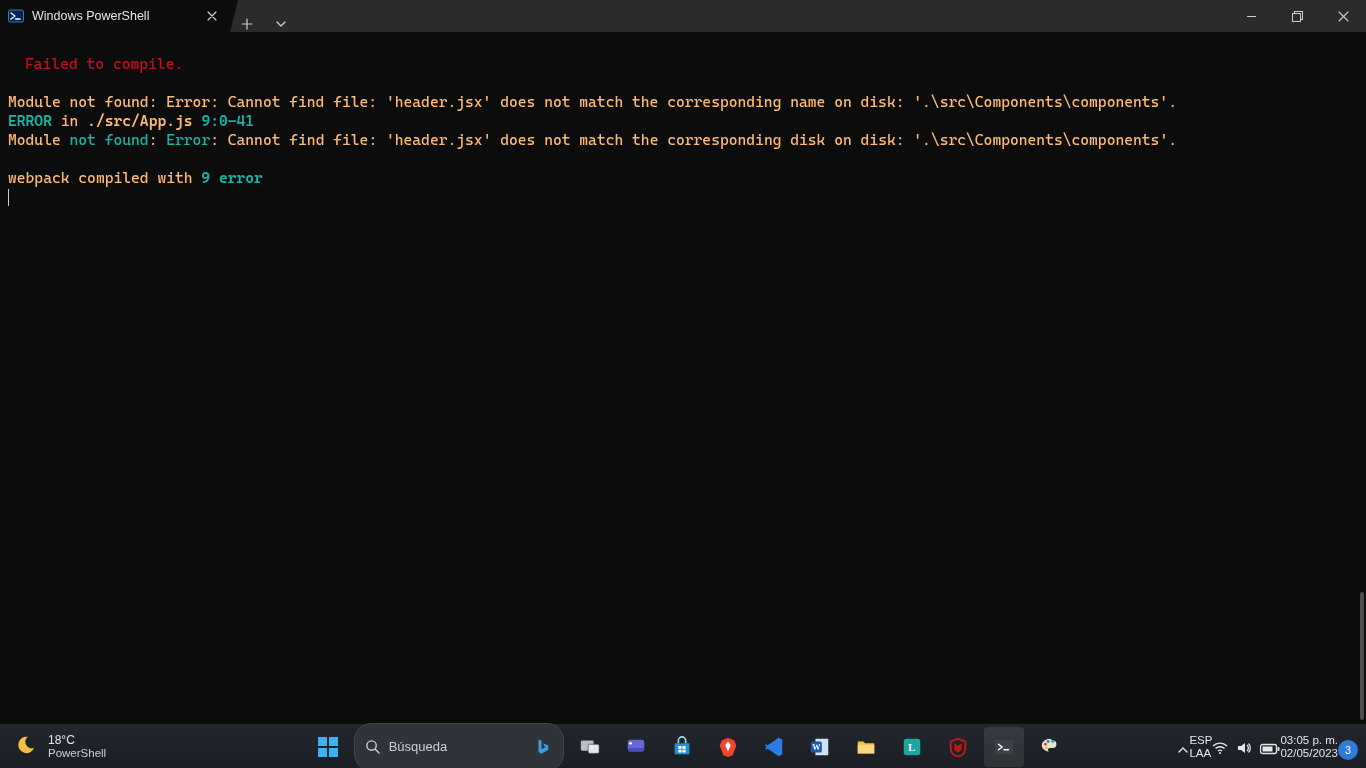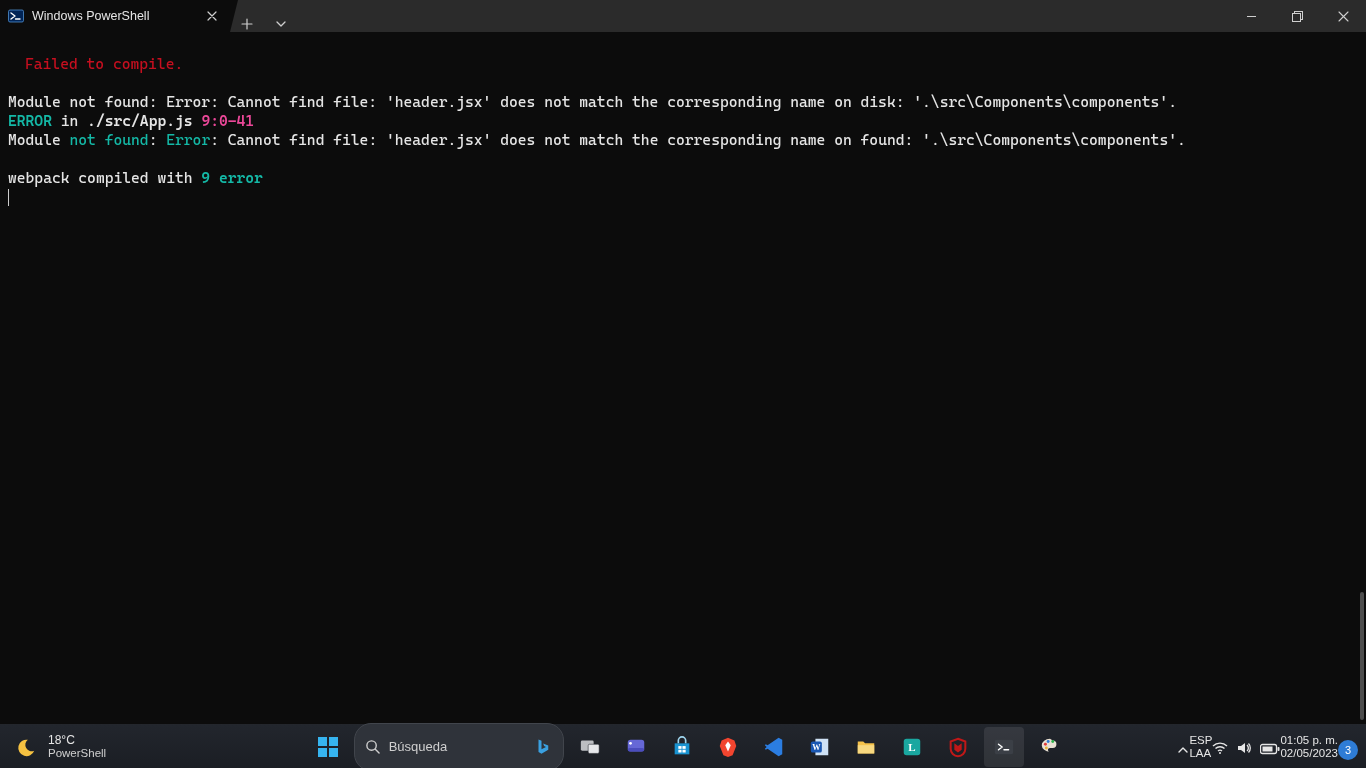--- a/index.html
+++ b/index.html
@@ -24,37 +24,37 @@
   .win-btn { width:46px; height:32px; display:flex; align-items:center; justify-content:center; color:#cfcfcf; cursor:pointer; }
 
   .terminal-body {
     position:absolute; left:0; top:32px; right:0; bottom:0;
     padding: 4px 8px 8px 8px; background:#0c0c0c;
     font-family: "Cascadia Mono","Consolas",monospace; font-size: 15px; line-height: 19px;
     color: #cccccc; white-space: pre;
   }
   .c-red   { color:#c50f1f;margin-left:17px; }
   .c-red-b { color:#14b8a6; }
-  .c-white { color:#e5e5e5; }
+  .c-white { color:#fdba74; }
   .c-bold  { font-weight:600; }
-  .c-green { color:#ec4899; }
+  .c-green { color:#14b8a6; }
   .cursor-caret { display:inline-block; width:1px; height:17px; background:#cccccc; vertical-align:text-bottom; animation: blink 1s step-end infinite; }
   @keyframes blink { 50% { opacity:0; } }
 
   
   .scroll-track { position:absolute; right:2px; top:592px; width:4px; height:128px; background:#4d4d4d; border-radius:2px; }
 
   
   .taskbar {
     position:absolute; left:0; bottom:0; width:1366px; height:44px;
     background: linear-gradient(180deg,#22262d 0%,#1b1e24 100%);
     display:flex; align-items:center; color:#e6e6e6;
     border-top:1px solid rgba(255,255,255,0.04);
   }
-  .tb-left { display:flex; align-items:flex-end; gap:10px; padding-left:14px; min-width:200px; }
+  .tb-left { display:flex; align-items:flex-start; gap:10px; padding-left:14px; min-width:200px; }
   .weather-icon { width:24px; height:24px; display:inline-flex; align-items:center; justify-content:center; }
   .weather-text .line1 { font-size:12px; line-height:14px; }
   .weather-text .line2 { font-size:11.5px; line-height:13px; color:#d0d0d0; }
 
   .tb-center { flex:1; display:flex; align-items:center; justify-content:center; gap:6px; }
   .start-btn { width:40px; height:40px; display:flex; align-items:center; justify-content:center; border-radius:4px; cursor:pointer; }
   .search-box {
     display:flex; align-items:center; gap:8px; height:48px; width:210px;
     background:#2f333a; border:1px solid #41454c; border-radius:17px; padding:0 10px 0 10px;
     color:#cfcfcf; font-size:13px; cursor:text;
@@ -125,21 +125,21 @@
           </svg>
       </div>
     </div>
   </div>
 
   <div class="terminal-body">
 <span class="c-red">Failed to compile.</span>
 <span></span>
 <span class="c-white">Module not found: Error: Cannot find file: 'header.jsx' does not match the corresponding name on disk: '.\src\Components\components'.</span>
 <span class="c-red-b c-bold">ERROR</span><span class="c-white"> in </span><span class="c-white c-bold">./src/App.js</span><span> </span><span class="c-green c-bold">9:0-41</span>
-<span class="c-white">Module </span><span class="c-red-b">not found</span><span class="c-white">: </span><span class="c-red-b">Error</span><span class="c-white">: Cannot find file: 'header.jsx' does not match the corresponding name on found: '.\src\Components\components'.</span>
+<span class="c-white">Module </span><span class="c-red-b">not found</span><span class="c-white">: </span><span class="c-red-b">Error</span><span class="c-white">: Cannot find file: 'header.jsx' does not match the corresponding disk on disk: '.\src\Components\components'.</span>
 <span></span>
 <span class="c-white">webpack compiled with </span><span class="c-red-b c-bold">9 error</span>
 <span class="cursor-caret"></span></div>
 
   <div class="scroll-track"></div>
 </div>
 
 <div class="taskbar">
 
   <div class="tb-left icon-btn">
@@ -284,20 +284,20 @@
       </span>
       <span class="icon-btn">
         <svg width="20" height="12" viewBox="0 0 20 12">
           <rect x="0.5" y="1.5" width="16" height="9" rx="2" fill="none" stroke="#e6e6e6" stroke-width="1.3"></rect>
           <rect x="17.5" y="4" width="2" height="4" rx="0.8" fill="#e6e6e6"></rect>
           <rect x="2.5" y="3.5" width="10" height="5" fill="#e6e6e6"></rect>
         </svg>
       </span>
     </div>
     <div class="clock icon-btn">
-      <div>01:05 p. m.</div>
+      <div>03:05 p. m.</div>
       <div>02/05/2023</div>
     </div>
     <div class="notif icon-btn">
       <span>3</span>
     </div>
   </div>
 </div>
 
 </body></html>

